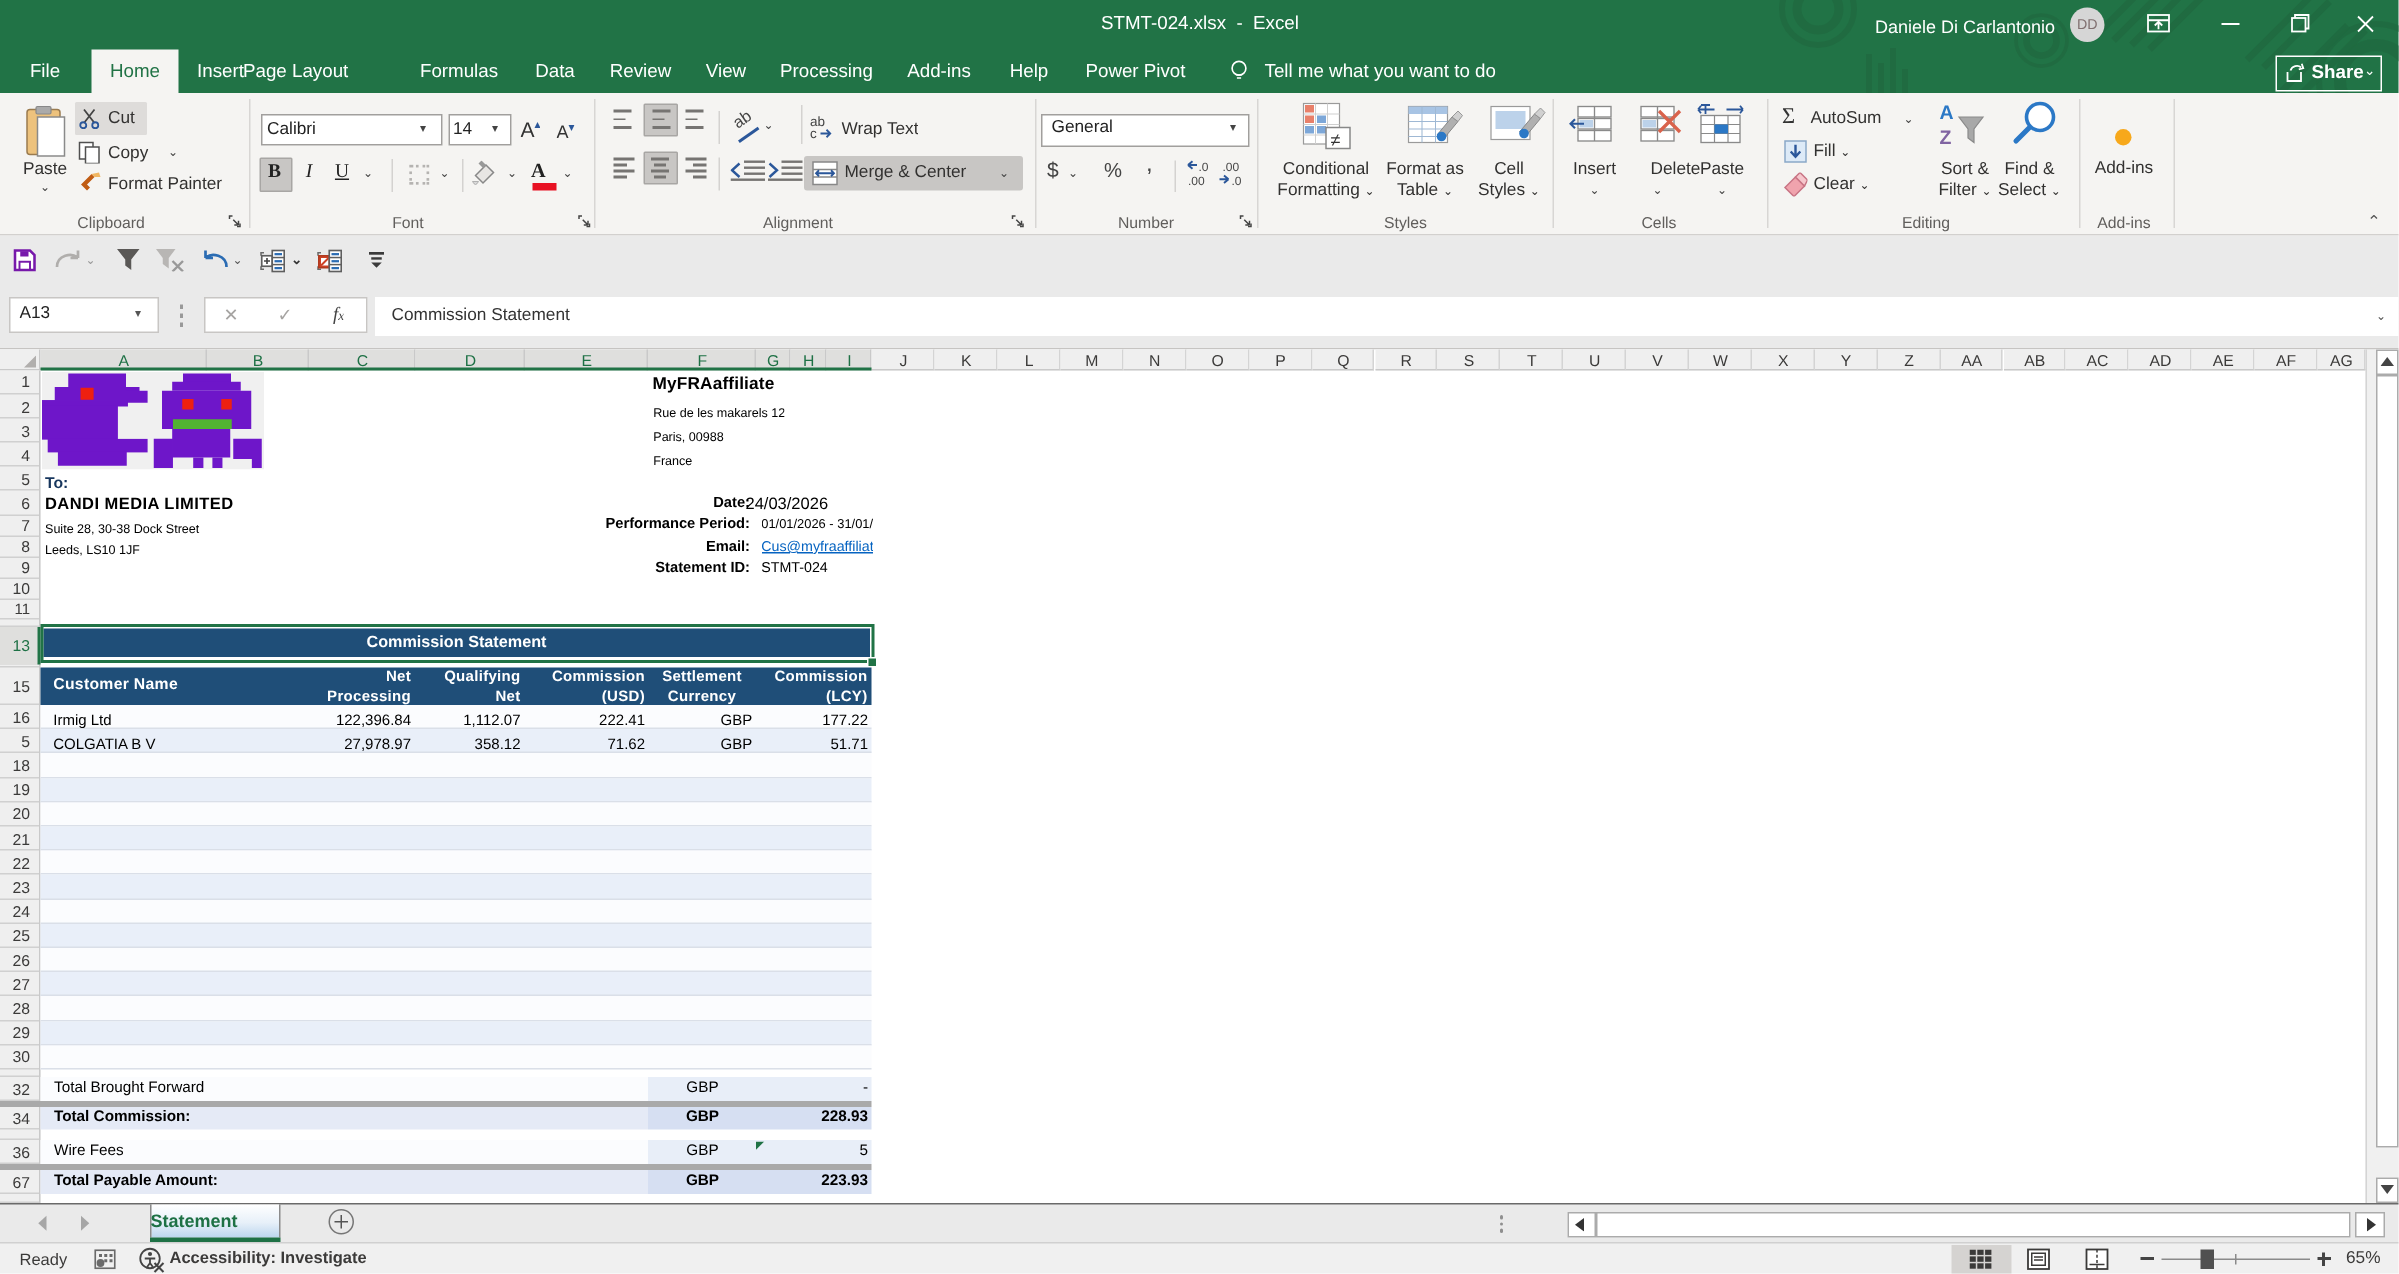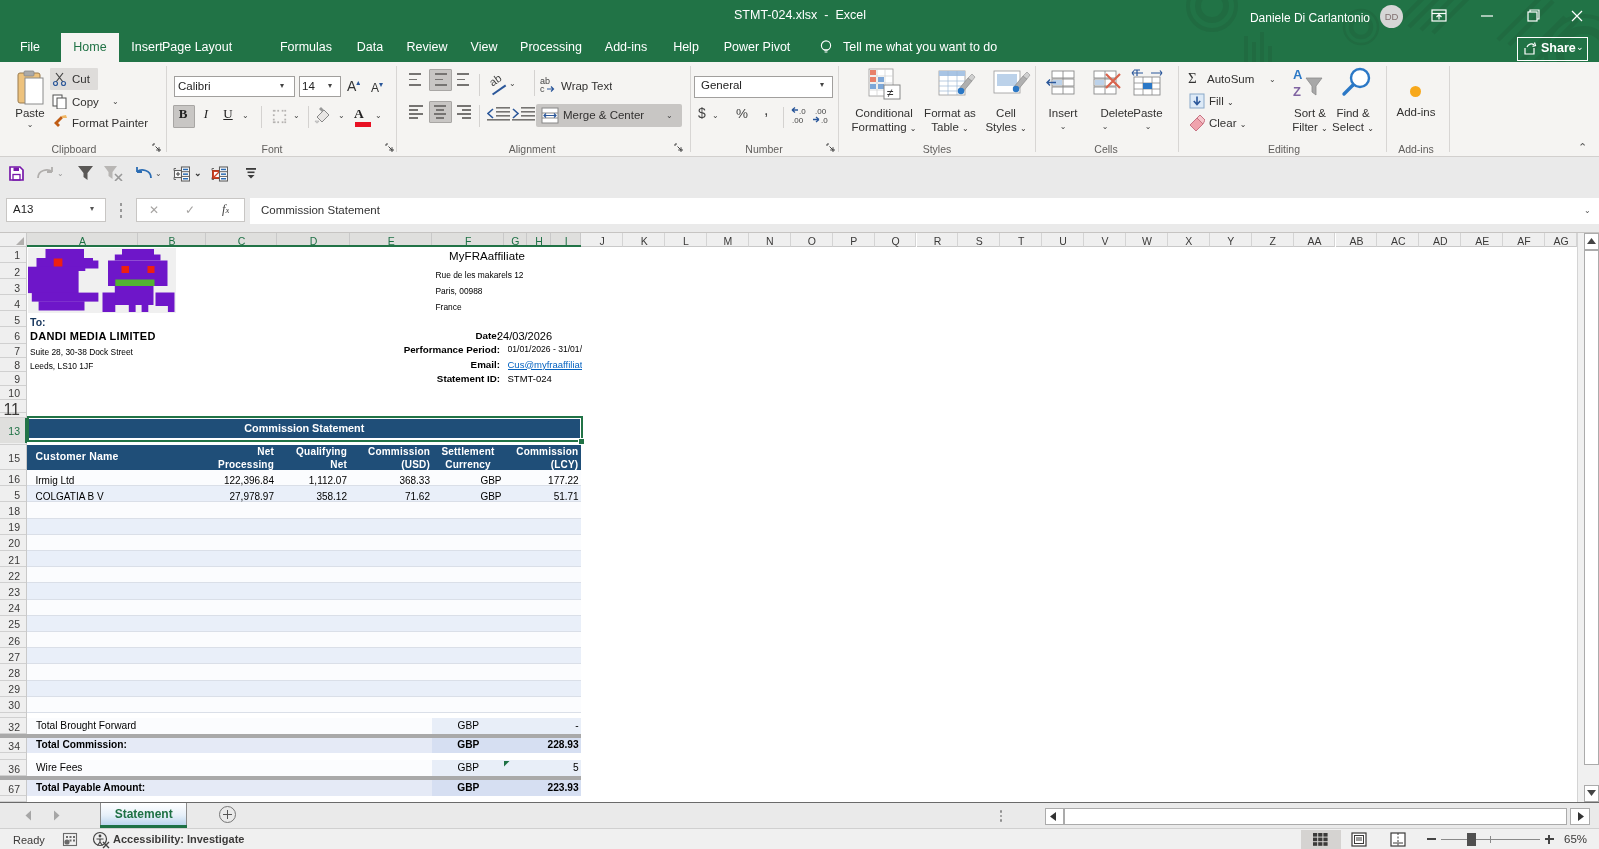--- a/index.html
+++ b/index.html
@@ -558,21 +558,21 @@
 <div class="tx" style="left:0;top:329.8px;width:20px;text-align:right;font-size:10.5px;color:#3b3a39">6</div>
 <div class="a" style="left:0;top:343.5px;width:26px;height:14.399999999999977px;border-bottom:1px solid #d0d0d0"></div>
 <div class="tx" style="left:0;top:345.2px;width:20px;text-align:right;font-size:10.5px;color:#3b3a39">7</div>
 <div class="a" style="left:0;top:357.9px;width:26px;height:14.0px;border-bottom:1px solid #d0d0d0"></div>
 <div class="tx" style="left:0;top:359.4px;width:20px;text-align:right;font-size:10.5px;color:#3b3a39">8</div>
 <div class="a" style="left:0;top:371.9px;width:26px;height:14.0px;border-bottom:1px solid #d0d0d0"></div>
 <div class="tx" style="left:0;top:373.4px;width:20px;text-align:right;font-size:10.5px;color:#3b3a39">9</div>
 <div class="a" style="left:0;top:385.9px;width:26px;height:14.0px;border-bottom:1px solid #d0d0d0"></div>
 <div class="tx" style="left:0;top:387.4px;width:20px;text-align:right;font-size:10.5px;color:#3b3a39">10</div>
 <div class="a" style="left:0;top:399.9px;width:26px;height:13.5px;border-bottom:1px solid #d0d0d0"></div>
-<div class="tx" style="left:0;top:401.1px;width:20px;text-align:right;font-size:16px;color:#3b3a39">11</div>
+<div class="tx" style="left:0;top:401.1px;width:20px;text-align:right;font-size:10px;color:#3b3a39">11</div>
 <div class="a" style="left:0;top:413.4px;width:26px;height:4.2000000000000455px;border-bottom:1px solid #d0d0d0"></div>
 <div class="a" style="left:0;top:417.6px;width:26px;height:25.399999999999977px;border-bottom:1px solid #d0d0d0"></div>
 <div class="a" style="left:0;top:417.6px;width:25px;height:25.399999999999977px;background:#dfdfdd"></div>
 <div class="a" style="left:25px;top:417.6px;width:2.2px;height:25.399999999999977px;background:#217346"></div>
 <div class="tx" style="left:0;top:424.8px;width:20px;text-align:right;font-size:10.5px;color:#1e7145">13</div>
 <div class="a" style="left:0;top:443px;width:26px;height:1.5px;border-bottom:1px solid #d0d0d0"></div>
 <div class="a" style="left:0;top:444.5px;width:26px;height:25.5px;border-bottom:1px solid #d0d0d0"></div>
 <div class="tx" style="left:0;top:451.8px;width:20px;text-align:right;font-size:10.5px;color:#3b3a39">15</div>
 <div class="a" style="left:0;top:470.0px;width:26px;height:16.19999999999999px;border-bottom:1px solid #d0d0d0"></div>
 <div class="tx" style="left:0;top:472.6px;width:20px;text-align:right;font-size:10.5px;color:#3b3a39">16</div>
@@ -637,21 +637,21 @@
 <rect x="74.5" y="44.5" width="12.8" height="19.5"></rect>
 <rect x="127.5" y="44.5" width="19" height="13.5"></rect>
 <rect x="139.9" y="58" width="6.6" height="6"></rect>
 <rect x="100.8" y="57" width="6.8" height="7"></rect>
 <rect x="113.6" y="57" width="6.7" height="7"></rect>
 </g>
 <rect x="93.5" y="18" width="7.5" height="7" fill="#ee2010"></rect>
 <rect x="119.5" y="18" width="7" height="7" fill="#ee2010"></rect>
 <rect x="87.3" y="31.5" width="39.2" height="6.5" fill="#52b331"></rect>
 </svg>
-<div class="tx" style="left:449px;top:250.1px;font-size:11.5px;font-weight:normal;letter-spacing:0.1px;color:#000">MyFRAaffiliate</div>
+<div class="tx" style="left:435px;top:250.1px;font-size:11.5px;font-weight:bold;letter-spacing:0.1px;color:#000">MyFRAaffiliate</div>
 <div class="tx" style="left:435.5px;top:269.6px;font-size:8.4px;color:#000">Rue de les makarels 12</div>
 <div class="tx" style="left:435.5px;top:285.6px;font-size:8.4px;color:#000">Paris, 00988</div>
 <div class="tx" style="left:435.5px;top:301.6px;font-size:8.4px;color:#000">France</div>
 <div class="tx" style="left:30px;top:316.3px;font-size:10.5px;font-weight:bold;color:#17365d">To:</div>
 <div class="tx" style="left:30px;top:329.9px;font-size:11px;font-weight:bold;letter-spacing:0.3px;color:#000">DANDI MEDIA LIMITED</div>
 <div class="tx" style="left:30px;top:346.8px;font-size:8.4px;color:#000">Suite 28, 30-38 Dock Street</div>
 <div class="tx" style="left:30px;top:361.0px;font-size:8.4px;color:#000">Leeds, LS10 1JF</div>
 <div class="tx" style="left:300px;top:329.9px;width:200px;text-align:right;font-size:9.8px;font-weight:bold;color:#000">Date:</div>
 <div class="tx" style="left:300px;top:344.4px;width:200px;text-align:right;font-size:9.8px;font-weight:bold;color:#000">Performance Period:</div>
 <div class="tx" style="left:300px;top:358.7px;width:200px;text-align:right;font-size:9.8px;font-weight:bold;color:#000">Email:</div>
@@ -688,21 +688,21 @@
 <div class="a" style="left:27px;top:599.6px;width:554.3px;height:16.2px;background:#fbfcfe;border-bottom:1px solid #dadfe8"></div>
 <div class="a" style="left:27px;top:615.8px;width:554.3px;height:16.2px;background:#e9eff9;border-bottom:1px solid #dadfe8"></div>
 <div class="a" style="left:27px;top:632.0px;width:554.3px;height:16.2px;background:#fbfcfe;border-bottom:1px solid #dadfe8"></div>
 <div class="a" style="left:27px;top:648.2px;width:554.3px;height:16.2px;background:#e9eff9;border-bottom:1px solid #dadfe8"></div>
 <div class="a" style="left:27px;top:664.4px;width:554.3px;height:16.2px;background:#fbfcfe;border-bottom:1px solid #dadfe8"></div>
 <div class="a" style="left:27px;top:680.6px;width:554.3px;height:16.2px;background:#e9eff9;border-bottom:1px solid #dadfe8"></div>
 <div class="a" style="left:27px;top:696.8px;width:554.3px;height:16.2px;background:#fbfcfe;border-bottom:1px solid #dadfe8"></div>
 <div class="tx" style="left:35.5px;top:474.5px;font-size:10px;color:#000">Irmig Ltd</div>
 <div class="tx" style="left:74px;top:474.5px;width:200px;text-align:right;font-size:10px;color:#000">122,396.84</div>
 <div class="tx" style="left:147px;top:474.5px;width:200px;text-align:right;font-size:10px;color:#000">1,112.07</div>
-<div class="tx" style="left:230px;top:474.5px;width:200px;text-align:right;font-size:10px;color:#000">368.33</div>
+<div class="tx" style="left:230px;top:474.5px;width:200px;text-align:right;font-size:10px;color:#000">222.41</div>
 <div class="tx" style="left:301.5px;top:474.5px;width:200px;text-align:right;font-size:10px;color:#000">GBP</div>
 <div class="tx" style="left:378.70000000000005px;top:474.5px;width:200px;text-align:right;font-size:10px;color:#000">177.22</div>
 <div class="tx" style="left:35.5px;top:490.7px;font-size:10px;color:#000">COLGATIA B V</div>
 <div class="tx" style="left:74px;top:490.7px;width:200px;text-align:right;font-size:10px;color:#000">27,978.97</div>
 <div class="tx" style="left:147px;top:490.7px;width:200px;text-align:right;font-size:10px;color:#000">358.12</div>
 <div class="tx" style="left:230px;top:490.7px;width:200px;text-align:right;font-size:10px;color:#000">71.62</div>
 <div class="tx" style="left:301.5px;top:490.7px;width:200px;text-align:right;font-size:10px;color:#000">GBP</div>
 <div class="tx" style="left:378.70000000000005px;top:490.7px;width:200px;text-align:right;font-size:10px;color:#000">51.71</div>
 <div class="a" style="left:27px;top:717.6px;width:405.3px;height:16.7px;background:#fbfcfe"></div>
 <div class="a" style="left:432.3px;top:717.6px;width:148.99999999999994px;height:16.7px;background:#e8eef8"></div>
@@ -740,21 +740,21 @@
       <path d="M4.5 6 L9 0 H0 Z" fill="#444"></path>
     </svg>
 <div class="a" style="left:0;top:801.6px;width:1599px;height:26.399999999999977px;background:#eaeaea;border-top:1.2px solid #6a6a6a"></div>
 <svg class="a" style="left:24px;top:810px" width="40" height="11" viewBox="0 0 40 11">
       <g fill="#a6a6a6">
         <path d="M7 0.5 L1.5 5.5 L7 10.5 Z"></path>
         <path d="M30 0.5 L35.5 5.5 L30 10.5 Z"></path>
       </g>
     </svg>
 <div class="a" style="left:100.3px;top:802.8px;width:86.7px;height:22.5px;background:linear-gradient(#ffffff,#e7f0f9 55%,#bcd6ee);border-left:1px solid #8c8c8c;border-right:1px solid #8c8c8c"></div>
-<div class="tx" style="left:100.3px;top:807px;width:86.7px;text-align:center;font-size:12px;font-weight:bold;color:#1e7145">Statement</div>
+<div class="tx" style="left:100.3px;top:807px;width:86.7px;text-align:left;font-size:12px;font-weight:bold;color:#1e7145">Statement</div>
 <div class="a" style="left:100.3px;top:825.3px;width:86.7px;height:2.7px;background:#1e7145"></div>
 <div class="a" style="left:219px;top:806px;width:17px;height:17px;border-radius:50%;border:1px solid #767676"></div>
 <div class="a" style="left:223px;top:813.7px;width:9px;height:1.6px;background:#555"></div>
 <div class="a" style="left:226.7px;top:810px;width:1.6px;height:9px;background:#555"></div>
 <div class="a" style="left:999.5px;top:810.0px;width:2.5px;height:2.5px;background:#8f8f8f;border-radius:50%"></div>
 <div class="a" style="left:999.5px;top:814.6px;width:2.5px;height:2.5px;background:#8f8f8f;border-radius:50%"></div>
 <div class="a" style="left:999.5px;top:819.2px;width:2.5px;height:2.5px;background:#8f8f8f;border-radius:50%"></div>
 <div class="a" style="left:1044.5px;top:807.5px;width:19.5px;height:17.5px;background:#fff;border:1px solid #ababab"></div>
 <svg class="a" style="left:1050px;top:812px" width="7" height="9" viewBox="0 0 7 9">
       <path d="M6 0 L0 4.5 L6 9 Z" fill="#333"></path>

